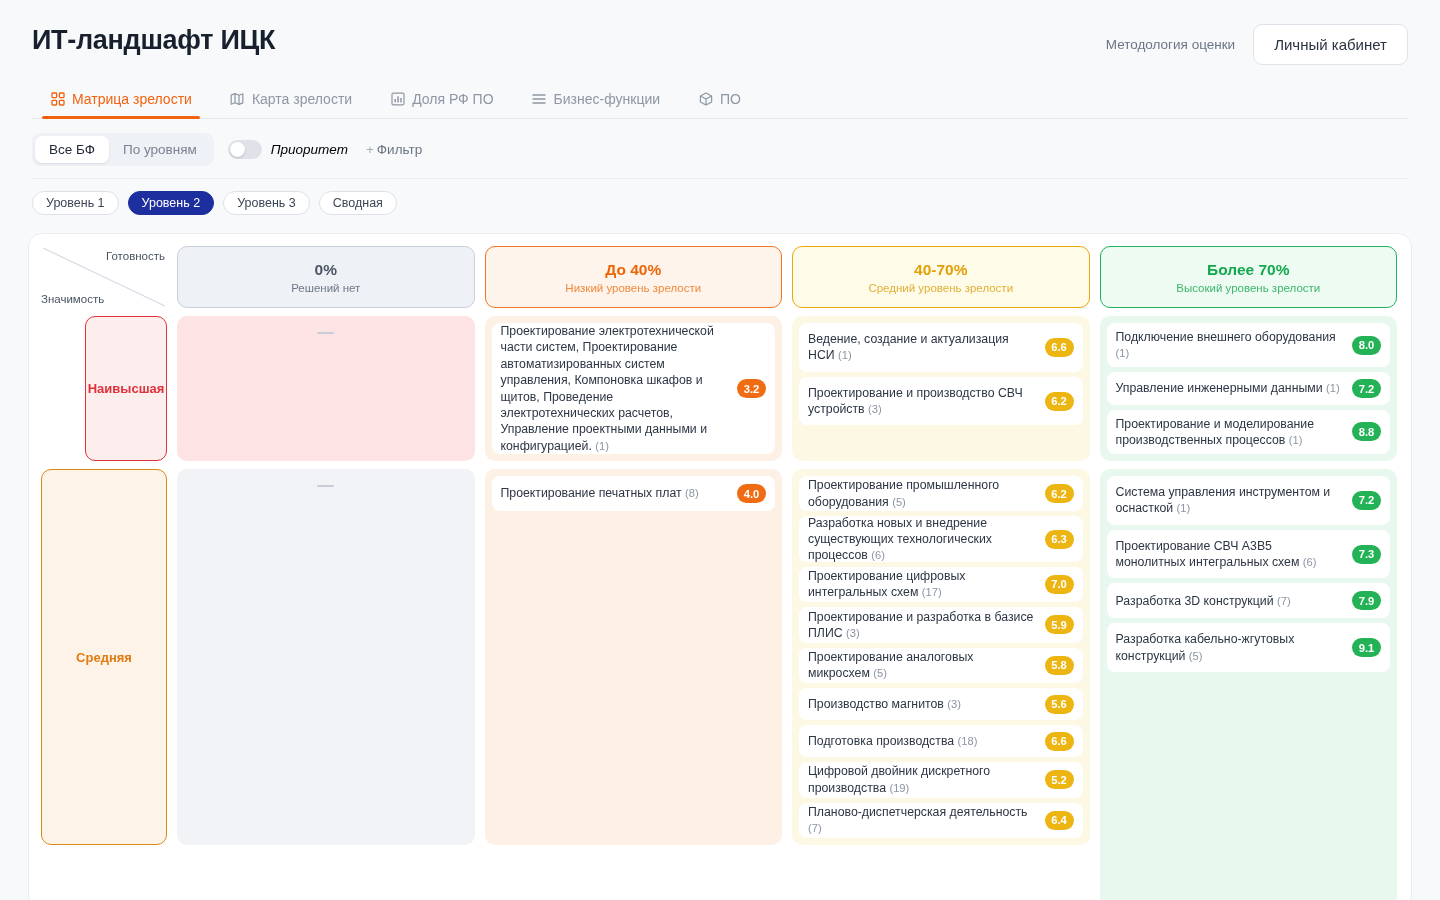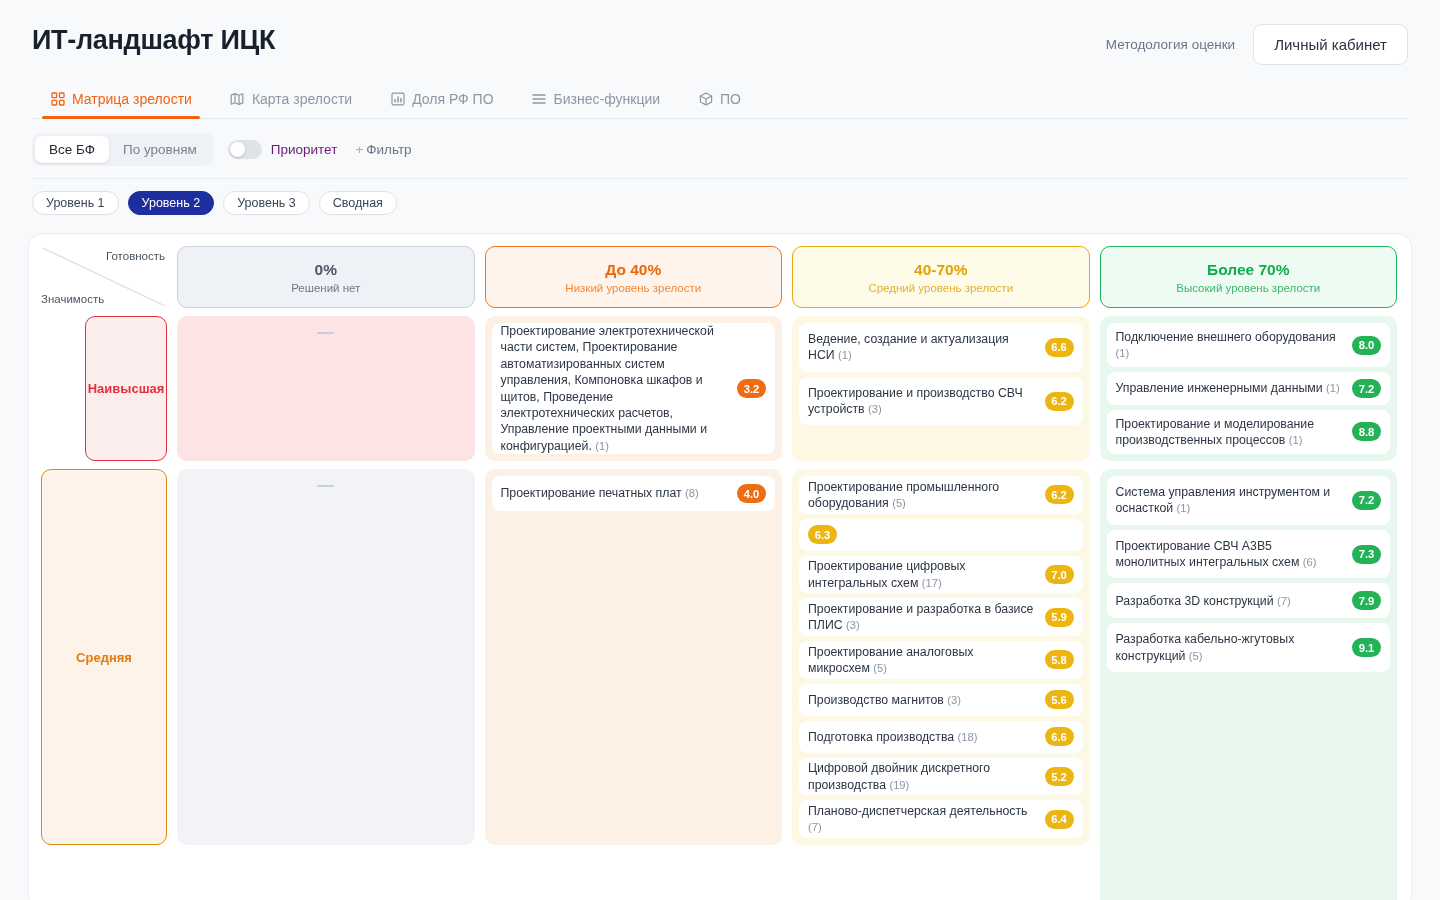--- a/index.html
+++ b/index.html
@@ -134,21 +134,21 @@
     flex: none;
   }
   .toggle .knob {
     position: absolute;
     top: 2px; left: 2px;
     width: 15px; height: 15px;
     border-radius: 50%;
     background: #fff;
     box-shadow: 0 1px 2px rgba(16,24,40,.2);
   }
-  .toggle-label { font-size: 13.5px; color: #701a75; white-space: nowrap; }
+  .toggle-label { font-size: 13.5px; color: #000000; white-space: nowrap; font-style: italic; }
   .filter-add {
     margin-left: 18px;
     font-size: 13.5px;
     color: #6b7685;
     cursor: pointer;
     white-space: nowrap;
   }
   .filter-add .plus { color: #a5adb9; margin-right: 3px; }
 
   .thin-div {
@@ -469,20 +469,21 @@
           <div class="item-txt">Проектирование печатных плат <span class="cnt">(8)</span></div>
           <div class="score s-orange">4.0</div>
         </div>
       </div>
       <div class="cell c-yellow" style="height: 376px; margin-bottom: 8px;">
         <div class="item">
           <div class="item-txt">Проектирование промышленного оборудования <span class="cnt">(5)</span></div>
           <div class="score s-yellow">6.2</div>
         </div>
         <div class="item">
+          <div class="item-txt">Разработка новых и внедрение существующих технологических процессов <span class="cnt">(6)</span></div>
           <div class="score s-yellow">6.3</div>
         </div>
         <div class="item">
           <div class="item-txt">Проектирование цифровых интегральных схем <span class="cnt">(17)</span></div>
           <div class="score s-yellow">7.0</div>
         </div>
         <div class="item">
           <div class="item-txt">Проектирование и разработка в базисе ПЛИС <span class="cnt">(3)</span></div>
           <div class="score s-yellow">5.9</div>
         </div>

